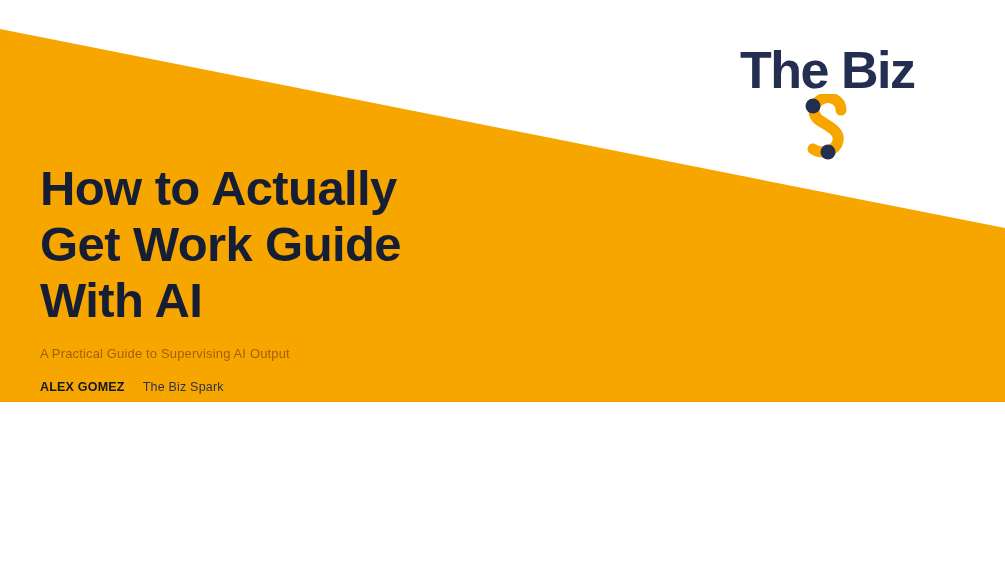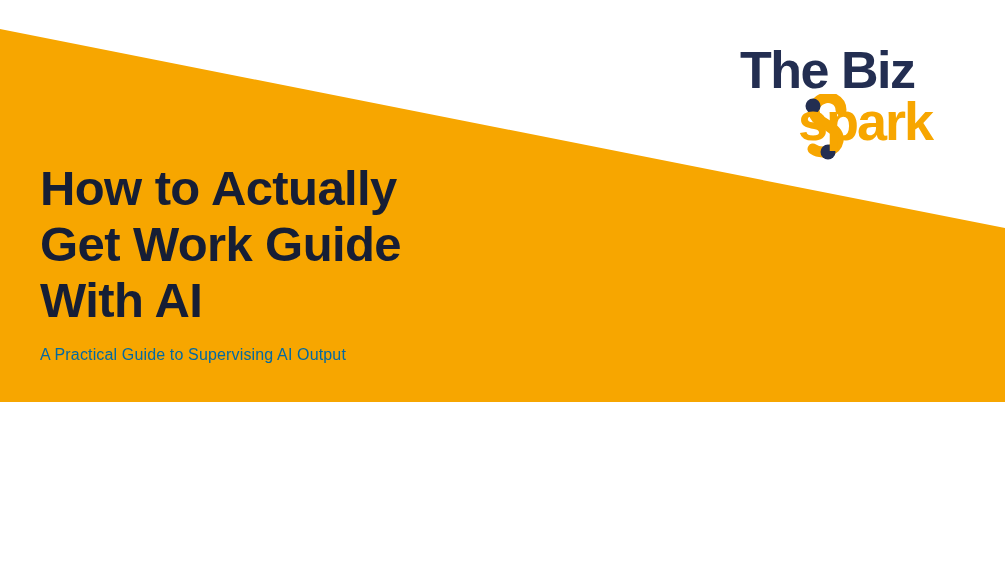--- a/index.html
+++ b/index.html
@@ -92,23 +92,23 @@
   .title {
     font-size: 49px;
     font-weight: bold;
     color: #161E35;
     line-height: 56px;
     letter-spacing: -0.6px;
     margin: 0;
     white-space: pre-line;
   }
   .subtitle {
-    font-size: 16px;
+    font-size: 13px;
     font-weight: normal;
-    color: #0369a1;
+    color: #a16207;
     margin: 18px 0 0 0;
     letter-spacing: 0.15px;
   }
   .byline {
     margin-top: 19px;
     display: flex;
     align-items: baseline;
     gap: 18px;
   }
   .byline-author {
@@ -133,26 +133,29 @@
 
   <div class="logo">
     <div class="logo-wordmark">The Biz</div>
 
     <svg class="logo-s-mark" viewBox="0 0 52 68">
       <path d="M41 16 C41 6, 30 1, 22 5 C13 9, 11 20, 19 26 C27 32, 40 36, 38 47 C36 57, 22 61, 13 55" fill="none" stroke="#F7A600" stroke-width="11" stroke-linecap="round"></path>
       <circle cx="13" cy="12" r="7.5" fill="#232E51"></circle>
       <circle cx="28" cy="58" r="7.5" fill="#232E51"></circle>
     </svg>
 
-    <div class="logo-spark">spark</div>
   </div>
 
   <div class="content">
     <h1 class="title">How to Actually
 Get Work Guide
 With AI</h1>
 
     <p class="subtitle">A Practical Guide to Supervising AI Output</p>
 
+    <div class="byline">
+      <span class="byline-author">ALEX GOMEZ</span>
+      <span class="byline-org">The Biz Spark</span>
+    </div>
   </div>
 
   <div class="bottom-bar"></div>
 </div>
 
 </body></html>

